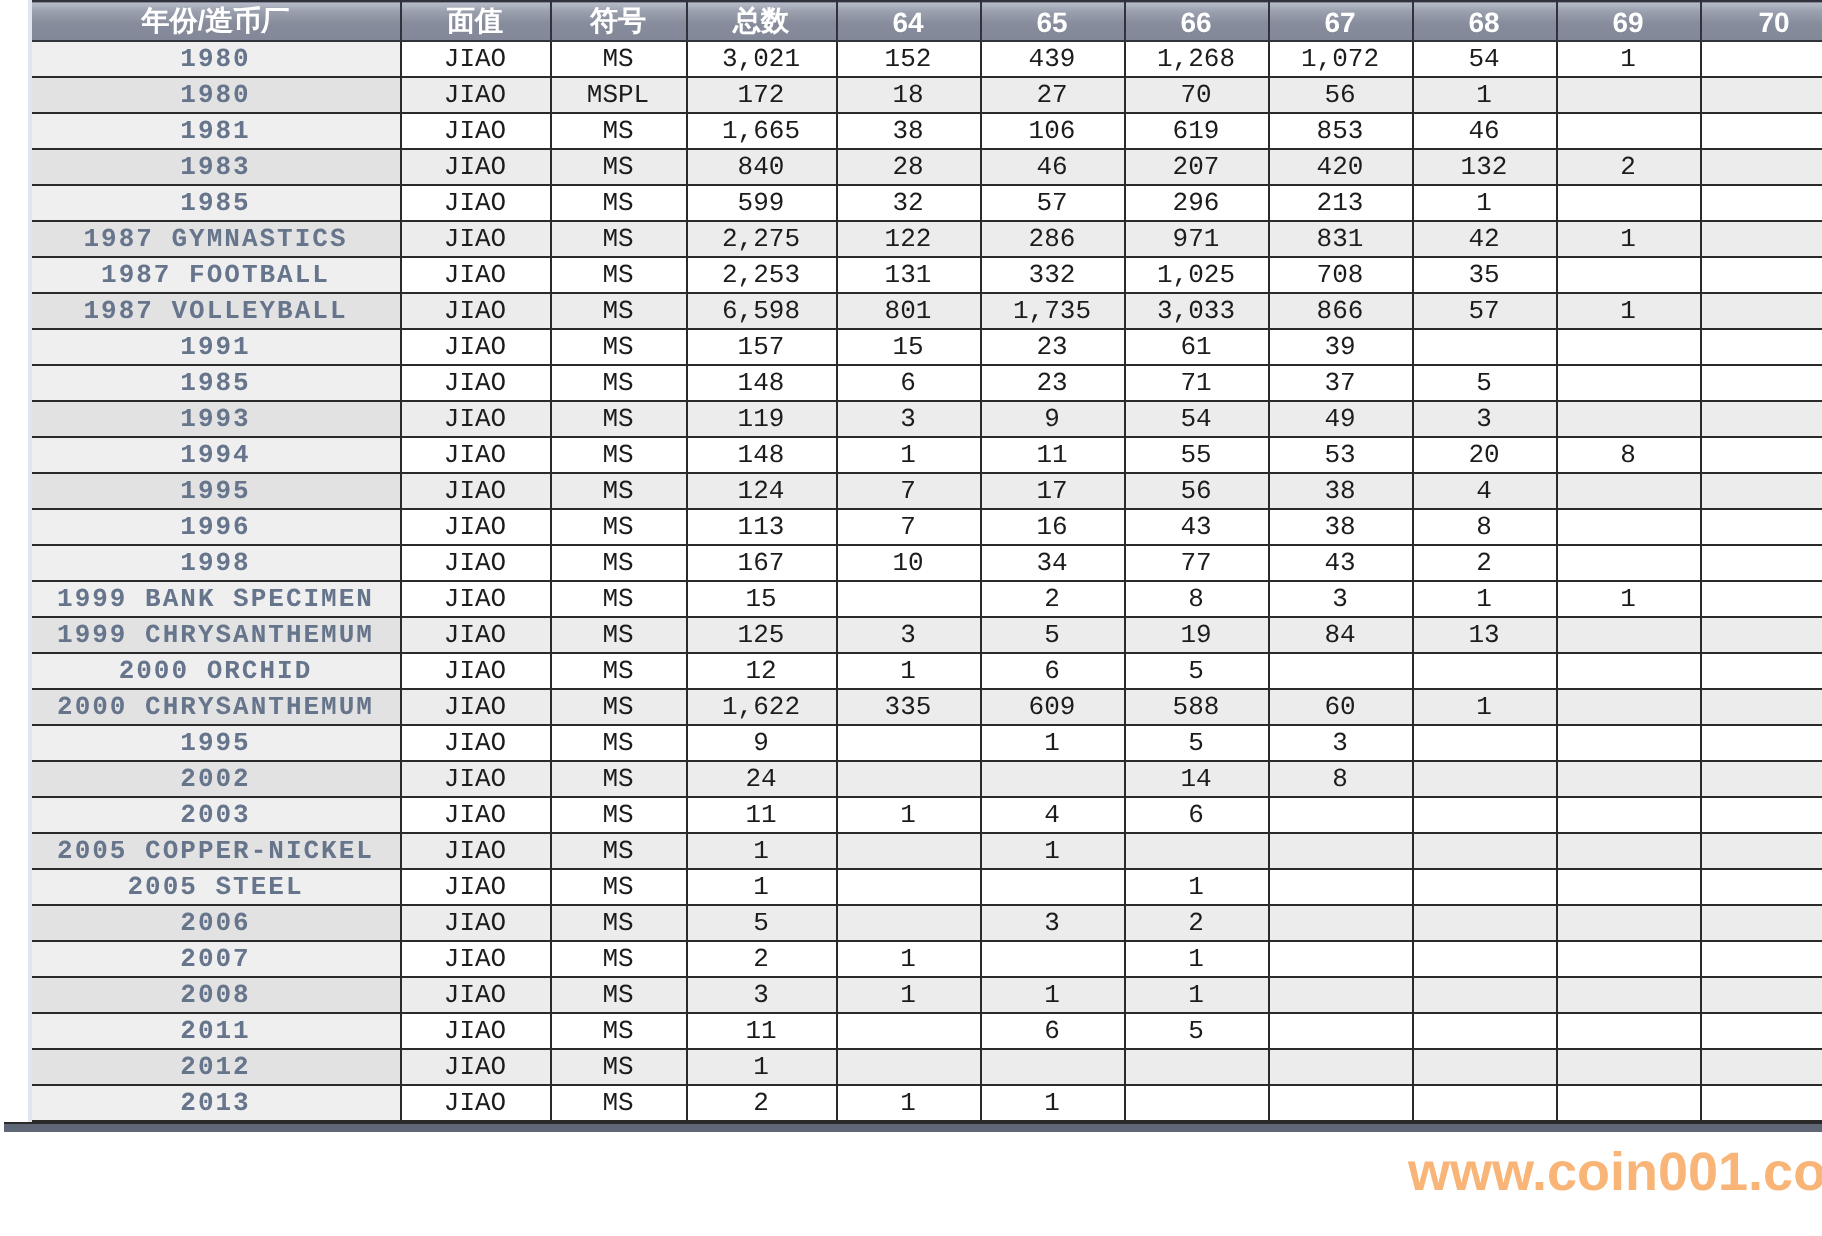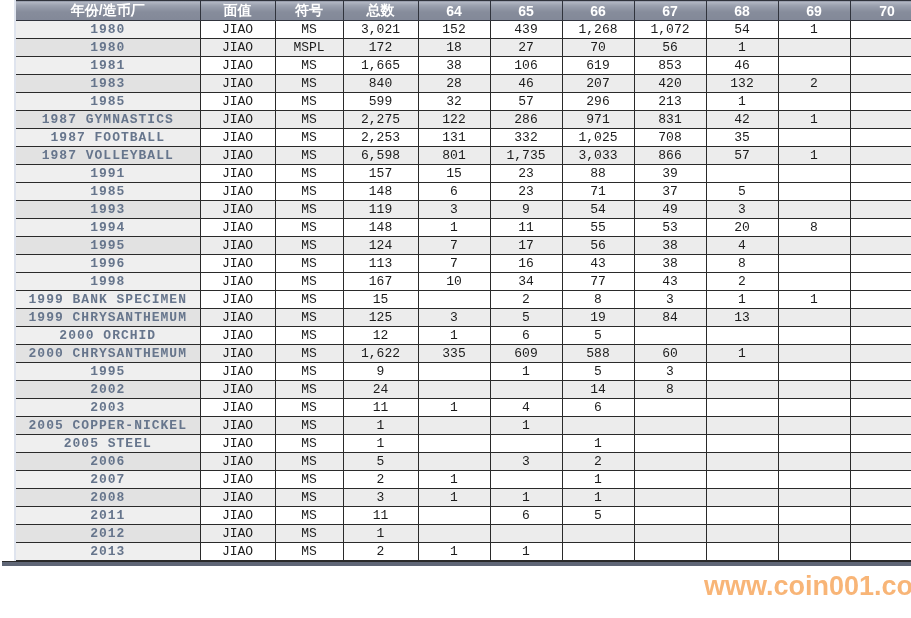--- a/index.html
+++ b/index.html
@@ -168,21 +168,21 @@
           <td>1</td>
           <td></td>
         </tr>
         <tr class="odd">
           <td class="year-cell">1991</td>
           <td>JIAO</td>
           <td>MS</td>
           <td>157</td>
           <td>15</td>
           <td>23</td>
-          <td>88</td>
+          <td>61</td>
           <td>39</td>
           <td></td>
           <td></td>
           <td></td>
         </tr>
         <tr class="odd">
           <td class="year-cell">1985</td>
           <td>JIAO</td>
           <td>MS</td>
           <td>148</td>

